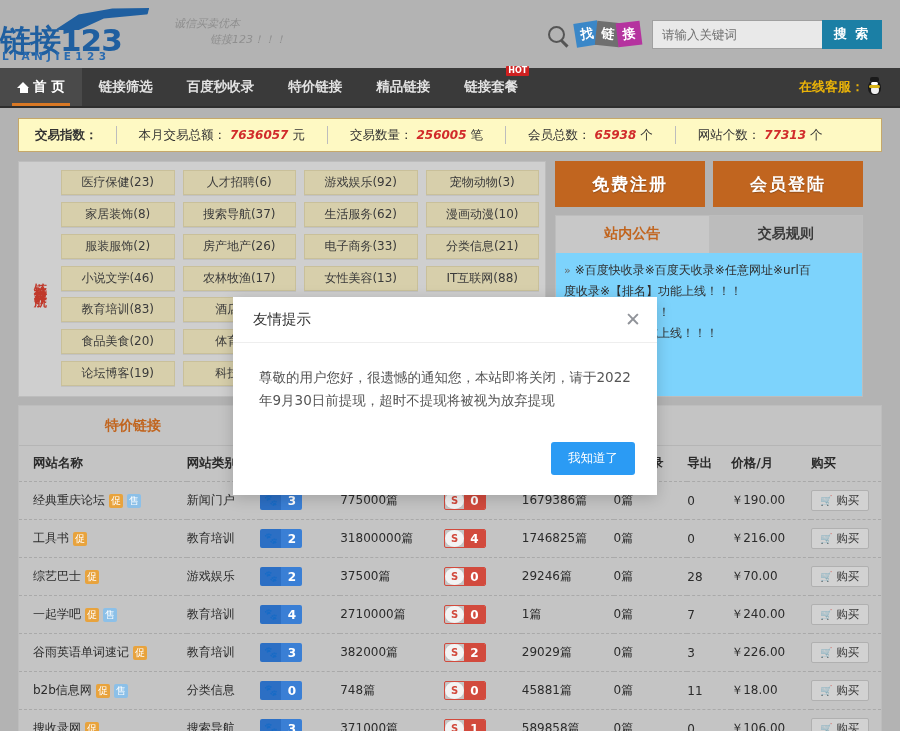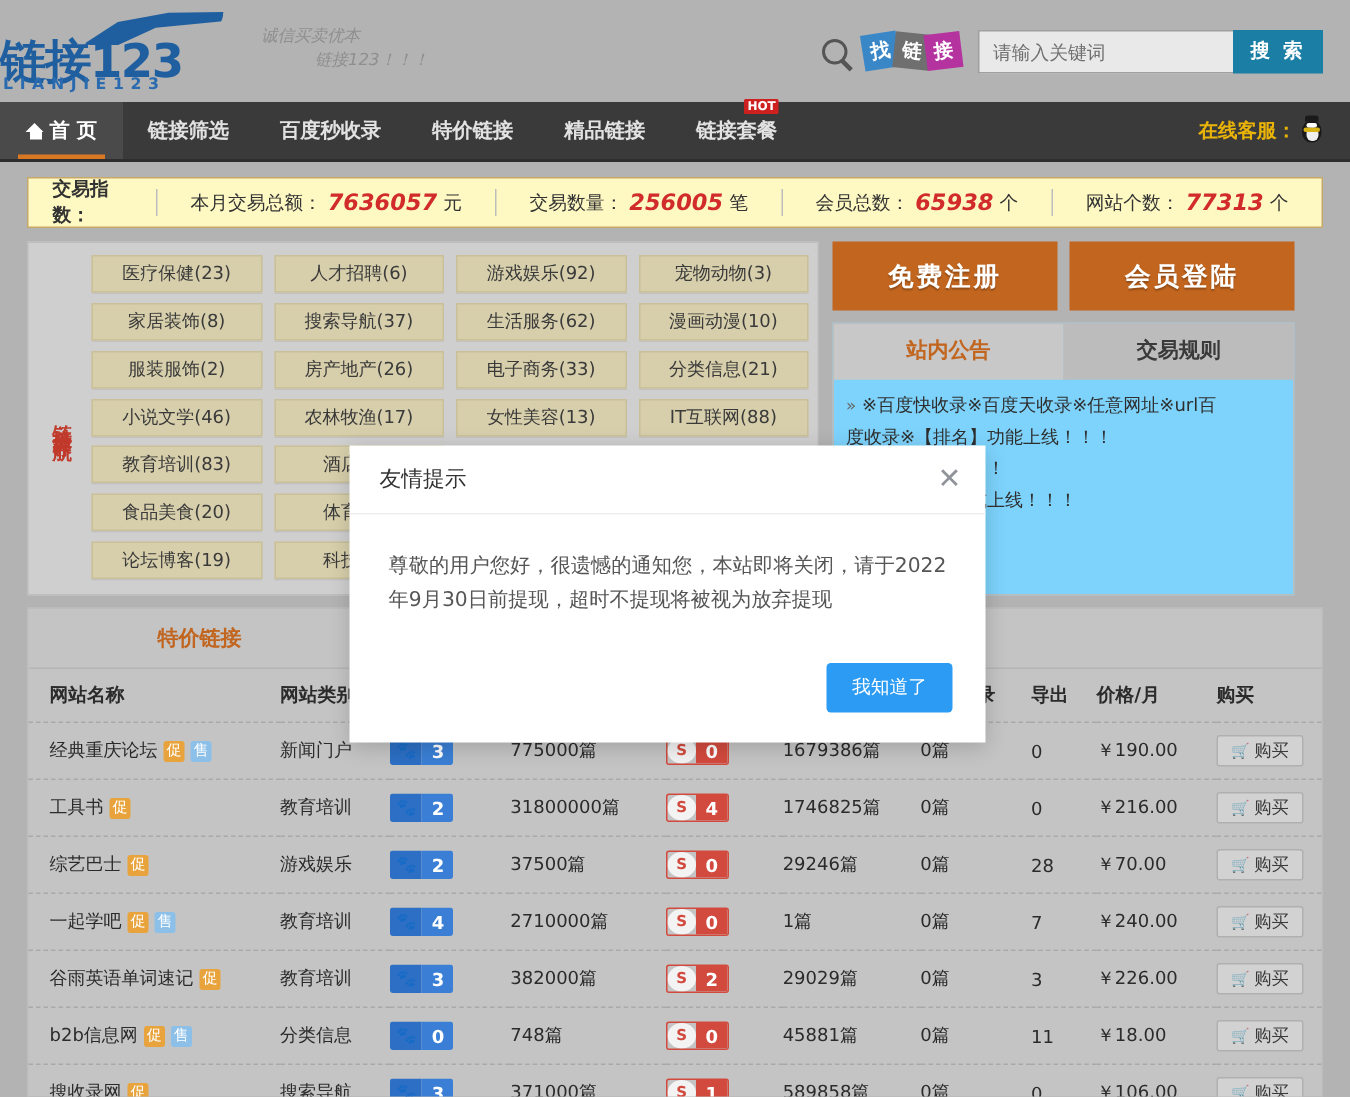--- a/index.html
+++ b/index.html
@@ -98,21 +98,21 @@
   .home-icon::before {
     content: ""; position: absolute; left: 0; top: 0; width: 0; height: 0;
     border-left: 6.5px solid transparent; border-right: 6.5px solid transparent;
     border-bottom: 6px solid #fff;
   }
   .home-icon::after {
     content: ""; position: absolute; left: 2.5px; top: 5px;
     width: 8px; height: 6px; background: #fff;
   }
   .hot-badge {
-    position: absolute; top: -2px; right: 16px;
+    position: absolute; top: -2px; right: 6px;
     background: #cf2020; color: #fff; font-size: 8px; font-weight: bold;
     padding: 0 2px; line-height: 10px; border-radius: 1px;
   }
   .nav-right {
     margin-left: auto; display: flex; align-items: center; padding-right: 18px;
     color: #eab308; font-size: 13px; font-weight: bold; gap: 3px;
   }
   .qq-icon {
     width: 15px; height: 18px; position: relative; display: inline-block;
   }
@@ -139,21 +139,21 @@
     margin: 10px 18px 0; height: 34px; background: #fef9c3;
     border: 1px solid #c6a86a; display: flex; align-items: center;
     font-size: 12.5px; color: #333;
   }
   .stats-label { font-weight: bold; padding: 0 18px 0 16px; }
   .stat-cell {
     padding: 0 22px; border-left: 1px solid #bdbdbd; height: 18px;
     display: flex; align-items: center; gap: 2px; white-space: nowrap;
   }
   .stat-cell:first-of-type { border-left: none; }
-  .stat-num { color: #d12b2b; font-weight: bold; font-style: italic; font-size: 15px; padding: 0 2px; }
+  .stat-num { color: #d12b2b; font-weight: bold; font-style: italic; font-size: 12px; padding: 0 2px; }
 
   
   .main { margin: 9px 18px 0; display: flex; gap: 9px; }
 
   .cat-panel {
     width: 528px; background: #cfcfcf; border: 1px solid #bdbdbd;
     display: flex; padding: 8px 6px 8px 0; min-height: 236px;
   }
   .cat-side {
     width: 38px; display: flex; align-items: center; justify-content: center;

